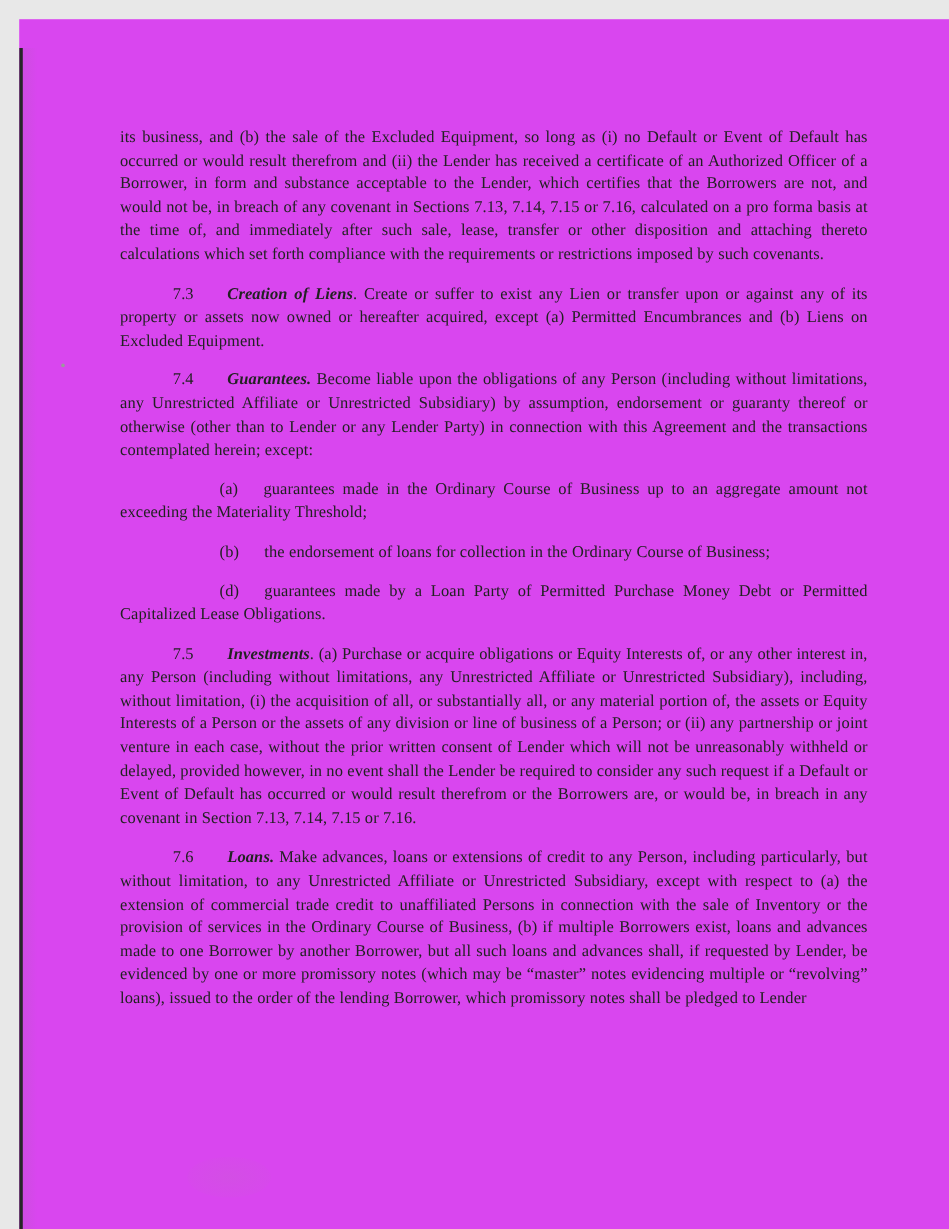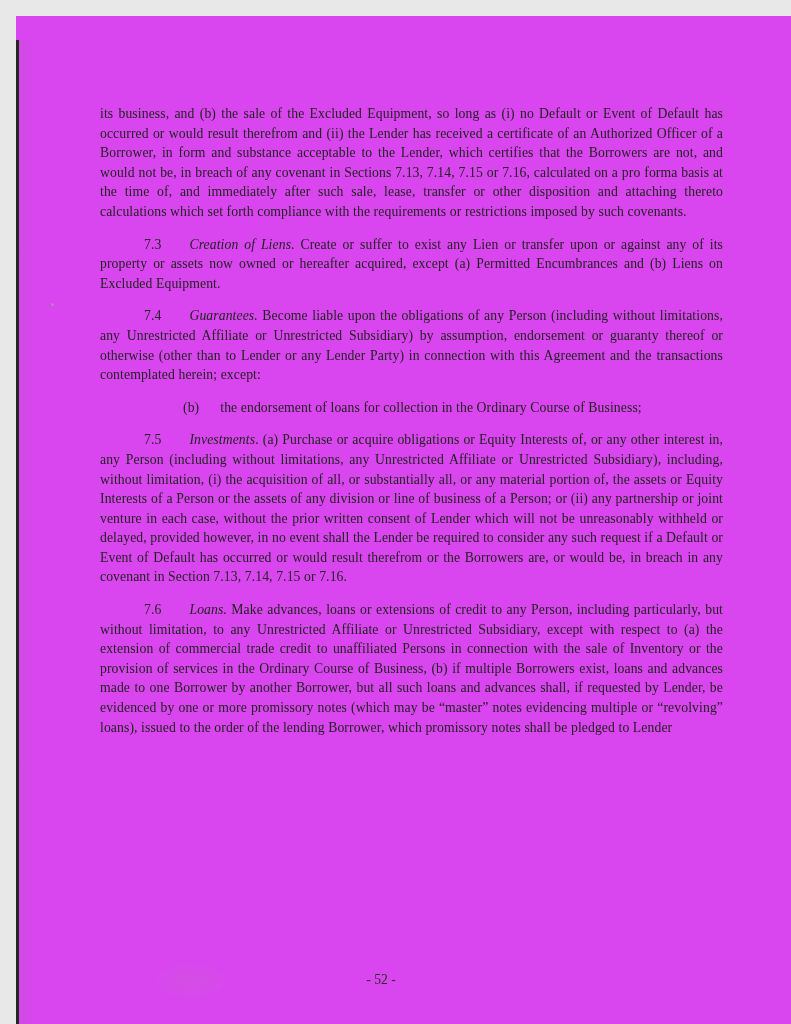--- a/index.html
+++ b/index.html
@@ -68,21 +68,21 @@
   }
   p.kind-body    { text-indent: 0; }
   p.kind-section { text-indent: 44px; }
   p.kind-sub     { text-indent: 83px; }
   .num-gap {
     display: inline-block;
     height: 1px;
   }
   p.kind-section .num-gap { width: 28px; }
   p.kind-sub .num-gap     { width: 21px; }
-  .seg-b { font-weight: normal; }
+  .seg-b { font-weight: bold; }
   .seg-i { font-style: italic; }
   .seg-u { text-underline-offset: 2px; }
   .page-number {
     position: absolute;
     left: 0;
     top: 956px;
     width: 730px;
     text-align: center;
     font-size: 13.7px;
     color: #2a2a2a;
@@ -94,19 +94,20 @@
 <div class="page">
   <div class="scan-edge"></div>
   <div class="scan-edge-soft"></div>
   <div class="speck"></div>
   <div class="smudge"></div>
 
   <main class="text-block" id="paragraphs">
       <p class="para kind-body"><span class="seg">its business, and (b) the sale of the Excluded Equipment, so long as (i) no Default or Event of Default has occurred or would result therefrom and (ii) the Lender has received a certificate of an Authorized Officer of a Borrower, in form and substance acceptable to the Lender, which certifies that the Borrowers are not, and would not be, in breach of any covenant in Sections 7.13, 7.14, 7.15 or 7.16, calculated on a pro forma basis at the time of, and immediately after such sale, lease, transfer or other disposition and attaching thereto calculations which set forth compliance with the requirements or restrictions imposed by such covenants.</span></p>
       <p class="para kind-section"><span class="para-num">7.3</span><span class="num-gap"></span><span class="seg seg-b seg-i">Creation of Liens</span><span class="seg">. Create or suffer to exist any Lien or transfer upon or against any of its property or assets now owned or hereafter acquired, </span><span class="seg seg-u">except</span><span class="seg"> (a) Permitted Encumbrances and (b) Liens on Excluded Equipment.</span></p>
       <p class="para kind-section"><span class="para-num">7.4</span><span class="num-gap"></span><span class="seg seg-b seg-i">Guarantees.</span><span class="seg"> Become liable upon the obligations of any Person (including without limitations, any Unrestricted Affiliate or Unrestricted Subsidiary) by assumption, endorsement or guaranty thereof or otherwise (other than to Lender or any Lender Party) in connection with this Agreement and the transactions contemplated herein; </span><span class="seg seg-u">except</span><span class="seg">:</span></p>
+      <p class="para kind-sub"><span class="para-num">(a)</span><span class="num-gap"></span><span class="seg">guarantees made in the Ordinary Course of Business up to an aggregate amount not exceeding the Materiality Threshold;</span></p>
       <p class="para kind-sub"><span class="para-num">(b)</span><span class="num-gap"></span><span class="seg">the endorsement of loans for collection in the Ordinary Course of Business;</span></p>
+      <p class="para kind-sub"><span class="para-num">(d)</span><span class="num-gap"></span><span class="seg">guarantees made by a Loan Party of Permitted Purchase Money Debt or Permitted Capitalized Lease Obligations.</span></p>
       <p class="para kind-section"><span class="para-num">7.5</span><span class="num-gap"></span><span class="seg seg-b seg-i">Investments</span><span class="seg">. (a) Purchase or acquire obligations or Equity Interests of, or any other interest in, any Person (including without limitations, any Unrestricted Affiliate or Unrestricted Subsidiary), including, without limitation, (i) the acquisition of all, or substantially all, or any material portion of, the assets or Equity Interests of a Person or the assets of any division or line of business of a Person; or (ii) any partnership or joint venture in each case, without the prior written consent of Lender which will not be unreasonably withheld or delayed, provided however, in no event shall the Lender be required to consider any such request if a Default or Event of Default has occurred or would result therefrom or the Borrowers are, or would be, in breach in any covenant in Section 7.13, 7.14, 7.15 or 7.16.</span></p>
       <p class="para kind-section"><span class="para-num">7.6</span><span class="num-gap"></span><span class="seg seg-b seg-i">Loans.</span><span class="seg"> Make advances, loans or extensions of credit to any Person, including particularly, but without limitation, to any Unrestricted Affiliate or Unrestricted Subsidiary, </span><span class="seg seg-u">except</span><span class="seg"> with respect to (a) the extension of commercial trade credit to unaffiliated Persons in connection with the sale of Inventory or the provision of services in the Ordinary Course of Business, (b) if multiple Borrowers exist, loans and advances made to one Borrower by another Borrower, but all such loans and advances shall, if requested by Lender, be evidenced by one or more promissory notes (which may be “master” notes evidencing multiple or “revolving” loans), issued to the order of the lending Borrower, which promissory notes shall be pledged to Lender</span></p>
     </main>
 
-  <div class="page-number">- 52 -</div>
 </div>
 
 </body></html>

